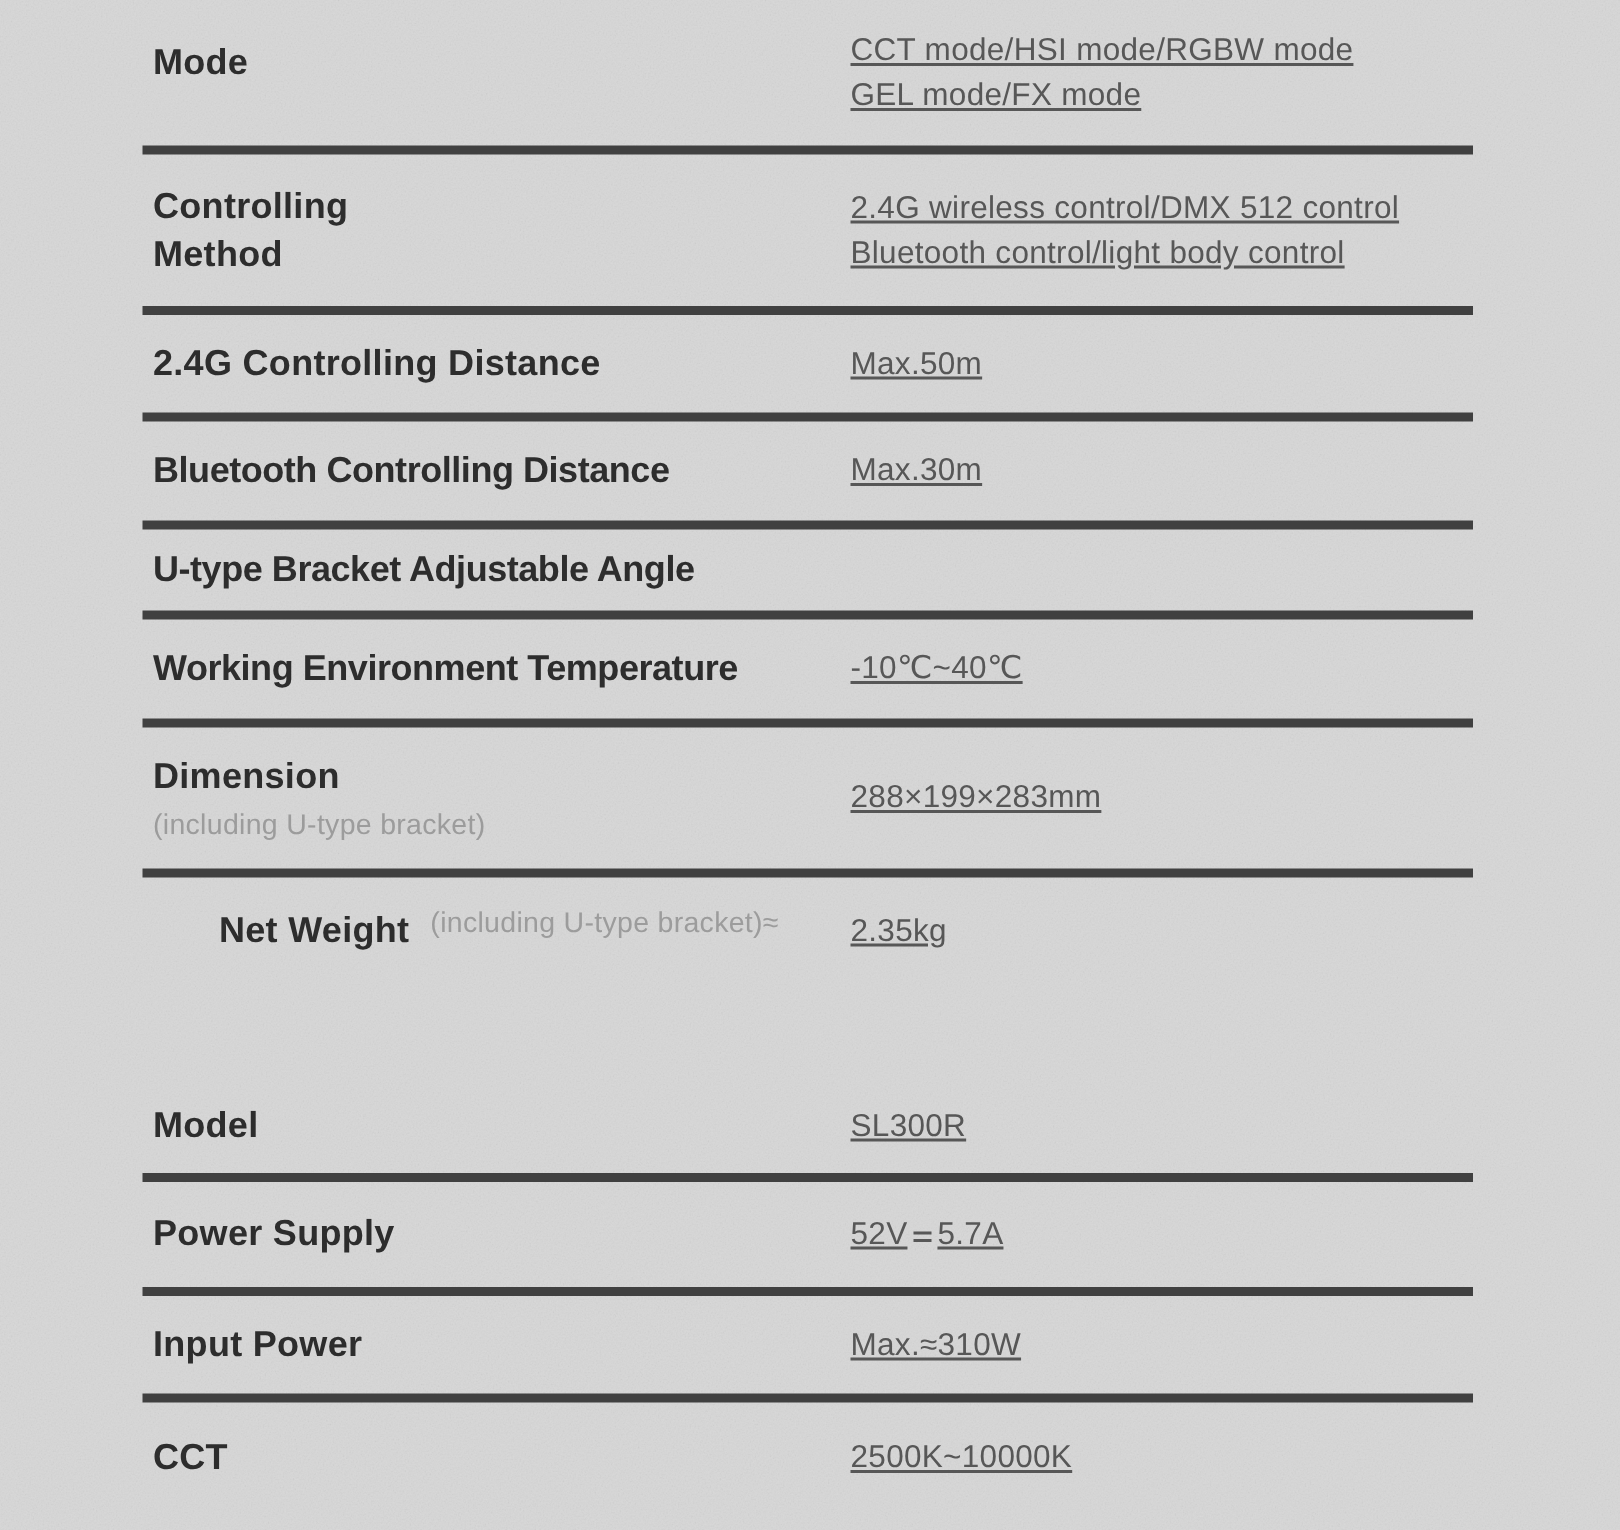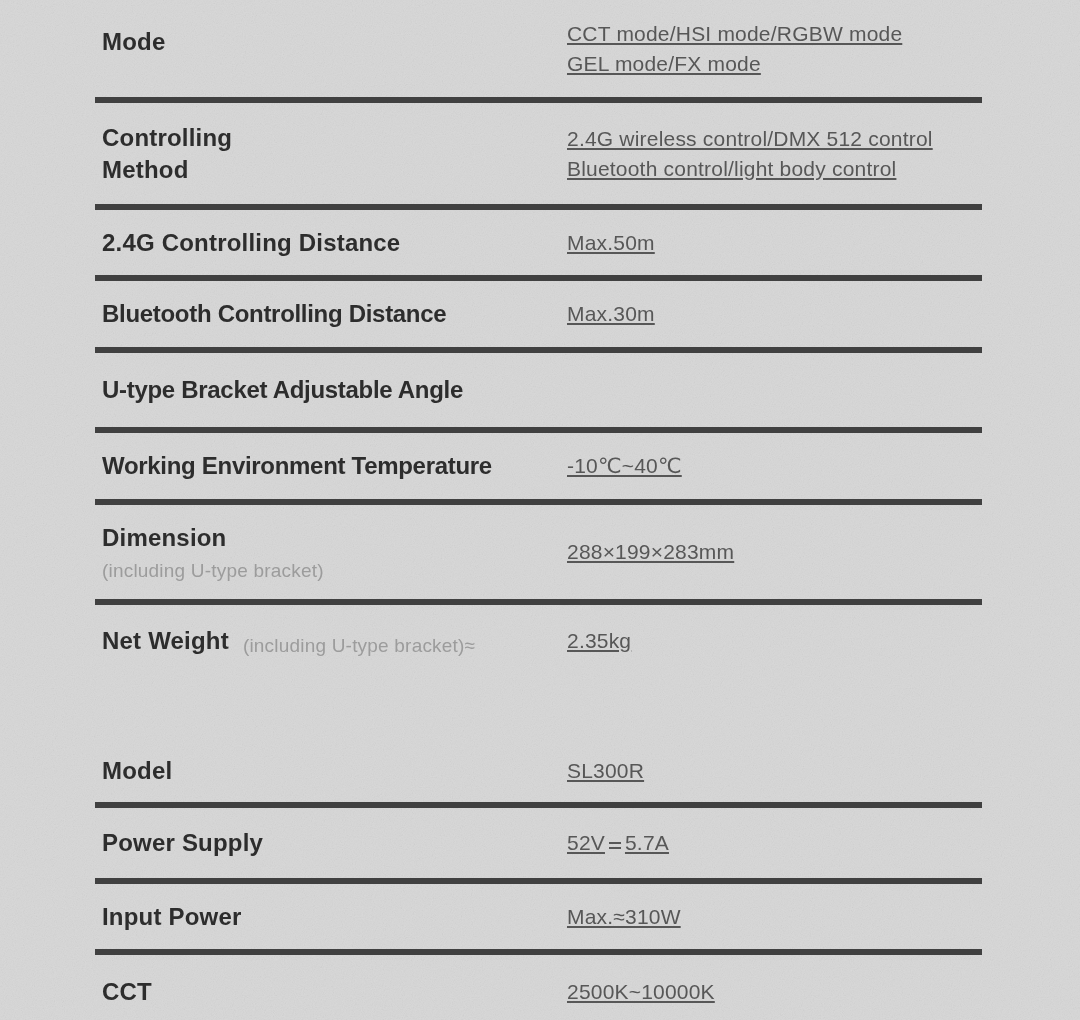--- a/index.html
+++ b/index.html
@@ -35,21 +35,21 @@
     align-items: center;
     box-sizing: border-box;
     padding-left: 7px;
     border-bottom: 6px solid #404040;
   }
   .row.no-divider { border-bottom: none; }
   .r1  { height: 103px; }
   .r2  { height: 107px; }
   .r3  { height: 71px; }
   .r4  { height: 72px; }
-  .r5  { height: 80px; gap: 42px; }
+  .r5  { height: 60px; gap: 42px; }
   .r6  { height: 72px; }
   .r7  { height: 100px; }
   .r8  { height: 71px; }
   .section-gap { height: 64px; }
   .r9  { height: 68px; }
   .r10 { height: 76px; }
   .r11 { height: 71px; }
   .r12 { height: 73px; }
 
   .label {
@@ -70,21 +70,21 @@
   .label-note.inline { margin-left: 14px; }
   .value {
     font-size: 21px;
     font-weight: 400;
     color: #575757;
     line-height: 30px;
     letter-spacing: 0.2px;
     text-decoration: underline;
   }
   .align-top { align-self: start; margin-top: 26px; }
-  .label-flex { display: flex; align-items: flex-end; }
+  .label-flex { display: flex; align-items: flex-start; margin-left: 44px; }
 
   .dc-icon {
     display: inline-block;
     width: 14px;
     height: 12px;
     position: relative;
     margin: 0 3px;
     vertical-align: -1px;
   }
   .dc-icon::before {

